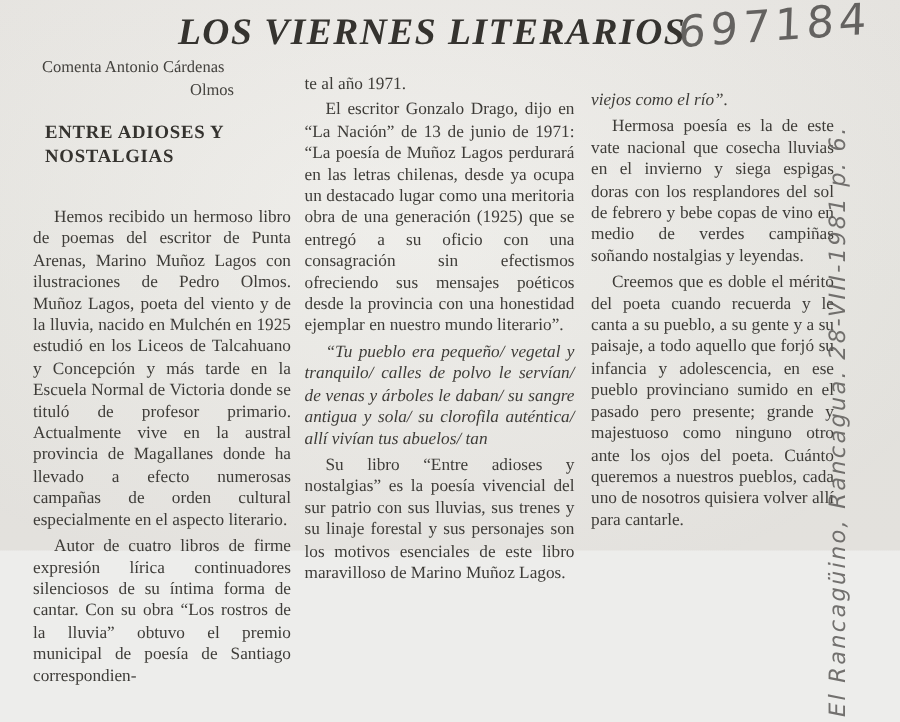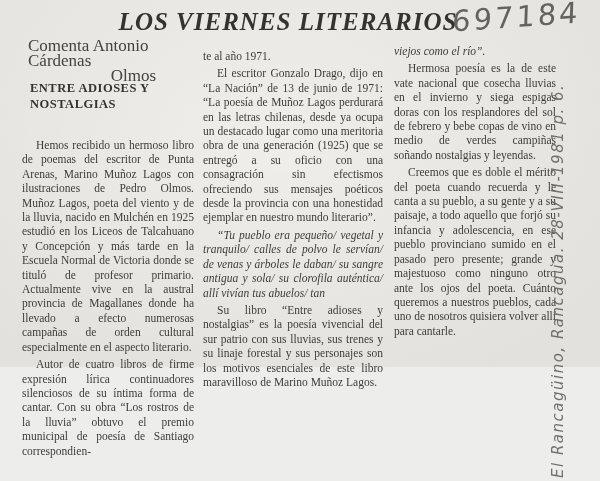--- a/index.html
+++ b/index.html
@@ -18,21 +18,21 @@
   .title{
     position:absolute;left:118px;top:8px;width:340px;
     text-align:center;
     font-style:italic;font-weight:bold;
     font-size:25px;letter-spacing:1px;
     color:#35332f;
     white-space:nowrap;
   }
   .byline{
     position:absolute;left:28px;top:38px;width:150px;
-    font-size:17px;line-height:15px;color:#44423e;
+    font-size:11px;line-height:15px;color:#44423e;
   }
   .byline .l2{display:block;text-align:right;padding-right:22px;}
   .hand-number{
     position:absolute;left:452px;top:0px;
     font-family:"DejaVu Sans",sans-serif;
     font-size:29px;letter-spacing:3px;
     color:#4e4c4a;
     transform:rotate(-4deg) skewX(-6deg);
     opacity:.85;
   }
@@ -42,21 +42,21 @@
     font-family:"DejaVu Sans",sans-serif;
     font-style:italic;
     font-size:15px;letter-spacing:1.5px;
     color:#5d5b59;
     white-space:nowrap;
     opacity:.85;
   }
   .col{position:absolute;font-size:11.5px;line-height:14.4px;text-align:justify;color:#3e3c38;}
   .col1{left:22px;top:80px;width:172px;}
   .col2{left:203px;top:49px;width:180px;}
-  .col3{left:394px;top:44px;width:162px;}
+  .col3{left:394px;top:60px;width:162px;}
   .colhead{
     text-align:left;font-weight:bold;font-size:12.5px;
     letter-spacing:.5px;line-height:16px;
     margin:0 8px 26px 8px;color:#35332f;
   }
   .p{margin:0 0 3px 0;text-indent:14px;}
   .p.noind{text-indent:0;}
   .italic{font-style:italic;}
 </style>
 </head>

